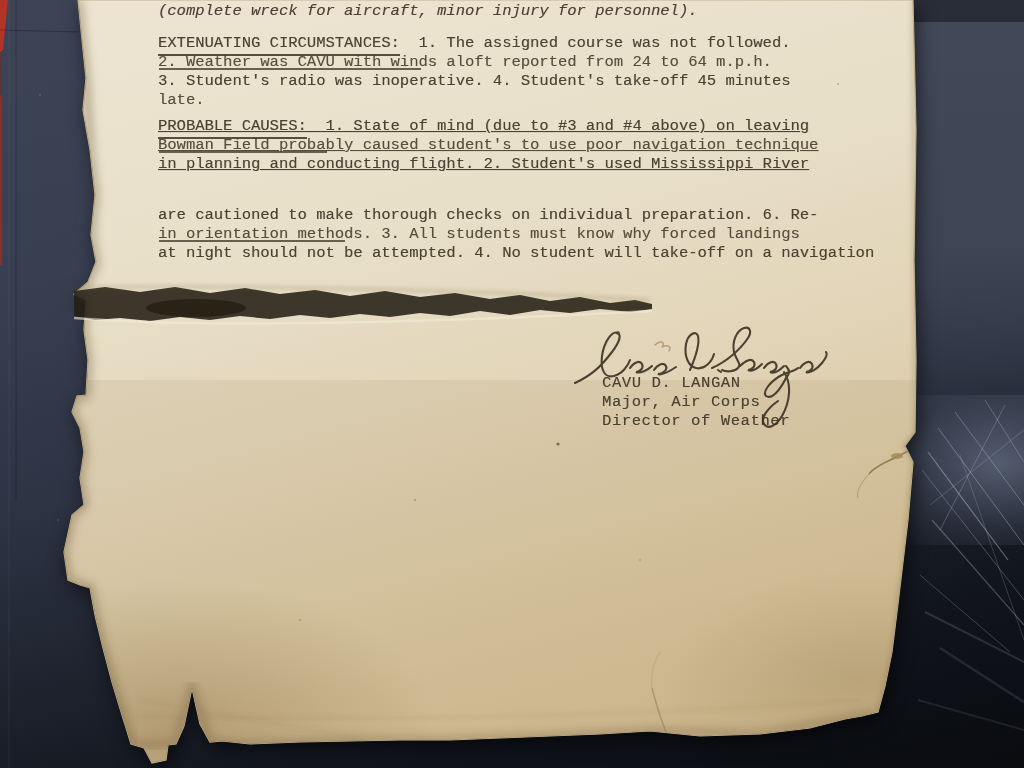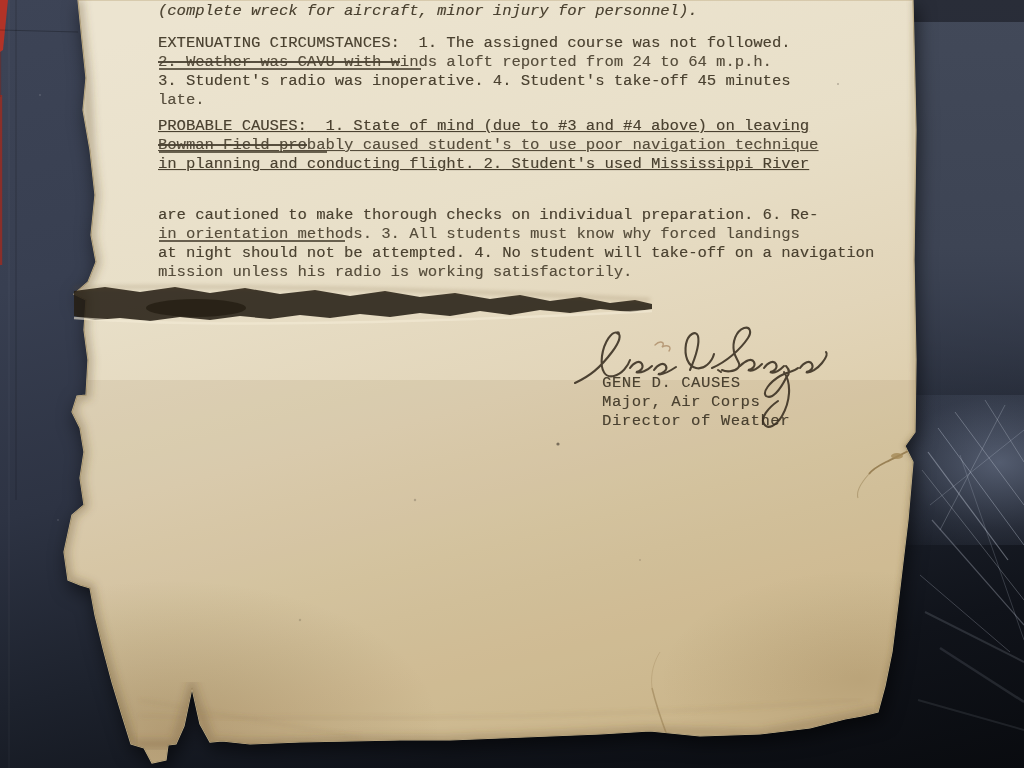--- a/index.html
+++ b/index.html
@@ -12,21 +12,21 @@
     background:radial-gradient(170px 110px at 80% 45%,rgba(130,142,168,.55),rgba(90,100,122,.25) 60%,transparent 100%);}
   .bg-topband{position:absolute;left:903px;right:0;top:0;height:22px;background:rgba(6,8,12,.42);}
   svg.layer{position:absolute;left:0;top:0;width:1024px;height:768px;pointer-events:none;}
   .paper-wrap{filter:drop-shadow(3px 7px 9px rgba(0,0,0,.55));}
   .text-layer{position:absolute;left:0;top:0;width:1024px;height:768px;color:#4a4130;}
   .line{white-space:pre;font:15.5px/19px "Liberation Mono","DejaVu Sans Mono",monospace;
     text-shadow:.4px .3px 0 rgba(74,65,48,.35);}
   .intro{position:absolute;left:158px;top:2px;font-style:italic;}
   .para{position:absolute;left:158px;}
   .para .line:nth-child(even){opacity:.92;}
-  .head{border-bottom:2.5px solid rgba(60,52,36,.85);padding-bottom:9px;}
+  .head{border-bottom:2.5px solid rgba(60,52,36,.85);padding-bottom:2px;}
   .para::after{content:"";position:absolute;left:1px;top:34px;height:2px;
     background:rgba(60,52,36,.75);width:var(--rw,200px);}
   .sec1{top:34px;--rw:262px;}
   .sec2{top:117px;text-decoration:underline;--rw:168px;}
   .sec3{top:206px;--rw:186px;}
   .sig-block{position:absolute;left:602px;top:374px;}
   .sig-block .line{letter-spacing:.6px;}
 </style>
 </head>
 <body>
@@ -133,25 +133,24 @@
         </div>
         <div class="para sec2">
           <div class="line"><span class="head">PROBABLE CAUSES:</span><span>  1. State of mind (due to #3 and #4 above) on leaving</span></div>
           <div class="line">Bowman Field probably caused student's to use poor navigation technique</div>
           <div class="line">in planning and conducting flight. 2. Student's used Mississippi River</div>
         </div>
         <div class="para sec3">
           <div class="line">are cautioned to make thorough checks on individual preparation. 6. Re-</div>
           <div class="line">in orientation methods. 3. All students must know why forced landings</div>
           <div class="line">at night should not be attempted. 4. No student will take-off on a navigation</div>
-          <div class="line">mission unless his radio is working satisfactorily.</div>
         </div>
       </div>
     <div class="sig-block">
-      <div class="line">GENE D. CAUSES</div>
+      <div class="line">CAVU D. LANGAN</div>
       <div class="line">Major, Air Corps</div>
       <div class="line">Director of Weather</div>
     </div>
   </div>
 
   <svg class="layer" viewBox="0 0 1024 768">
     <g>
       <path d="M74,291 L105,287 L140,292 L175,287 L210,293 L245,288 L280,294 L315,290 L350,296 L385,291 L420,297 L455,293 L490,299 L520,295 L550,301 L580,297 L610,303 L635,300 L652,304 L652,309 L630,312 L600,309 L570,313 L540,310 L510,315 L480,311 L450,316 L420,313 L390,317 L360,314 L330,318 L300,315 L270,319 L240,316 L210,320 L180,317 L150,321 L120,318 L95,320 L74,316 Z" fill="#251f14" opacity=".88"></path>
       <ellipse cx="196" cy="308" rx="50" ry="9" fill="#241e13" opacity=".8"></ellipse>
       <path d="M74,318 C200,328 420,323 652,311" stroke="#f3ebd5" stroke-width="2.5" fill="none" opacity=".6"></path>

